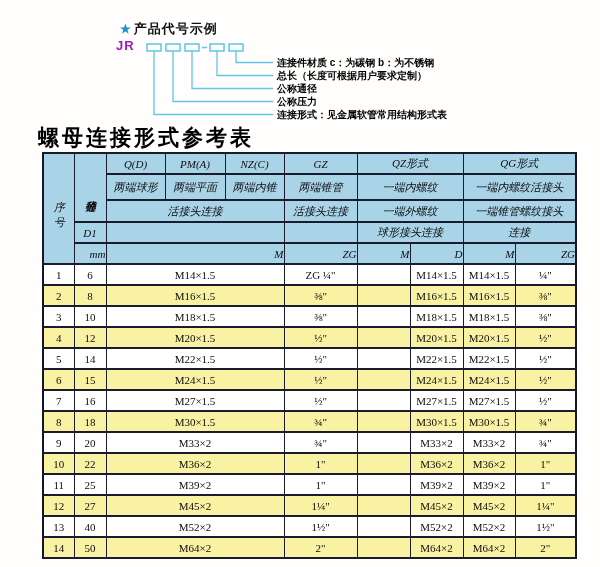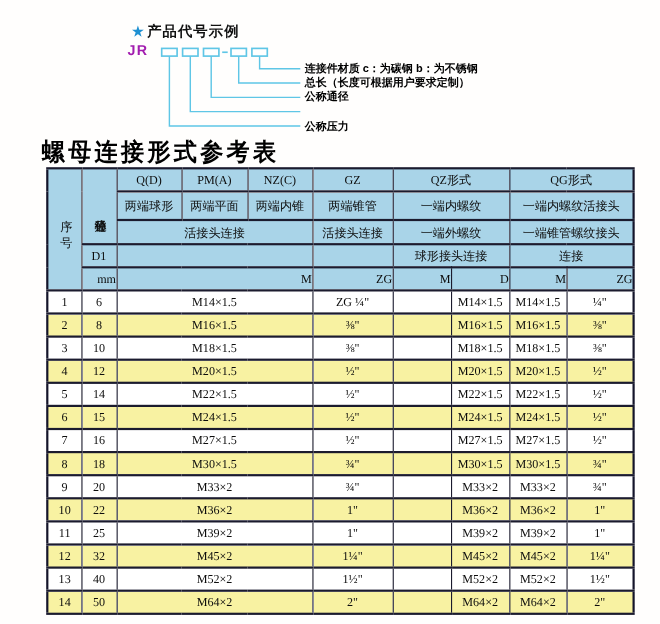--- a/index.html
+++ b/index.html
@@ -33,21 +33,21 @@
     position:absolute; left:42px; top:152px; width:534px;
     border-collapse:collapse; table-layout:fixed;
     font-family:"Liberation Serif", serif; font-size:11px; color:#0d0d0d;
   }
   #ref-table th, #ref-table td {
     border:1px solid #1b1b2e; border-top-width:2px; border-bottom-width:2px;
     padding:0; text-align:center; vertical-align:middle; font-weight:normal;
     overflow:hidden; white-space:nowrap;
   }
   #ref-table { border:2px solid #14142a; }
-  #ref-table thead th { background:#a9d4e8; }
+  #ref-table thead th { background:#a9d4e8;font-style:italic; }
   #ref-table thead tr.h1 th { height:19px; }
   #ref-table thead tr.h2 th { height:24px; }
   #ref-table thead tr.h3 th { height:20px;margin-left:20px; }
   #ref-table thead tr.h4 th { height:19px; }
   #ref-table thead tr.h5 th { height:19px;text-align:right; }
   #ref-table tbody tr { height:21px; background:#ffffff; }
   #ref-table tbody tr:nth-child(even) { background:#f8f2a2; }
   .vtext {
     writing-mode:vertical-rl; text-orientation:upright;
     margin:0 auto; display:inline-block; line-height:1;
@@ -79,21 +79,22 @@
       <polyline points="217,51 217,75.5 273,75.5"></polyline>
       <polyline points="192,51 192,88.5 273,88.5"></polyline>
       <polyline points="173,51 173,101.5 273,101.5"></polyline>
       <polyline points="154,51 154,114.5 273,114.5"></polyline>
     </g>
   </svg>
 
   <div class="diag-label" style="top:56px">连接件材质  c：为碳钢  b：为不锈钢</div>
   <div class="diag-label" style="top:69px">总长（长度可根据用户要求定制）</div>
   <div class="diag-label" style="top:82px">公称通径</div>
-  <div class="diag-label" style="top:109px">公称压力</div>
+  <div class="diag-label" style="top:95px">公称压力</div>
+  <div class="diag-label" style="top:108px">连接形式：见金属软管常用结构形式表</div>
 
   <div id="table-title">螺母连接形式参考表</div>
 
   <table id="ref-table">
     <colgroup>
       <col style="width:31px">
         <col style="width:32px">
       <col style="width:59px">
         <col style="width:60px">
         <col style="width:59px">
@@ -251,21 +252,21 @@
           <td>25</td>
           <td colspan="3">M39×2</td>
           <td>1"</td>
           <td></td>
           <td>M39×2</td>
           <td>M39×2</td>
           <td>1"</td>
         </tr>
         <tr>
           <td>12</td>
-          <td>32</td>
+          <td>27</td>
           <td colspan="3">M45×2</td>
           <td>1¼"</td>
           <td></td>
           <td>M45×2</td>
           <td>M45×2</td>
           <td>1¼"</td>
         </tr>
         <tr>
           <td>13</td>
           <td>40</td>

